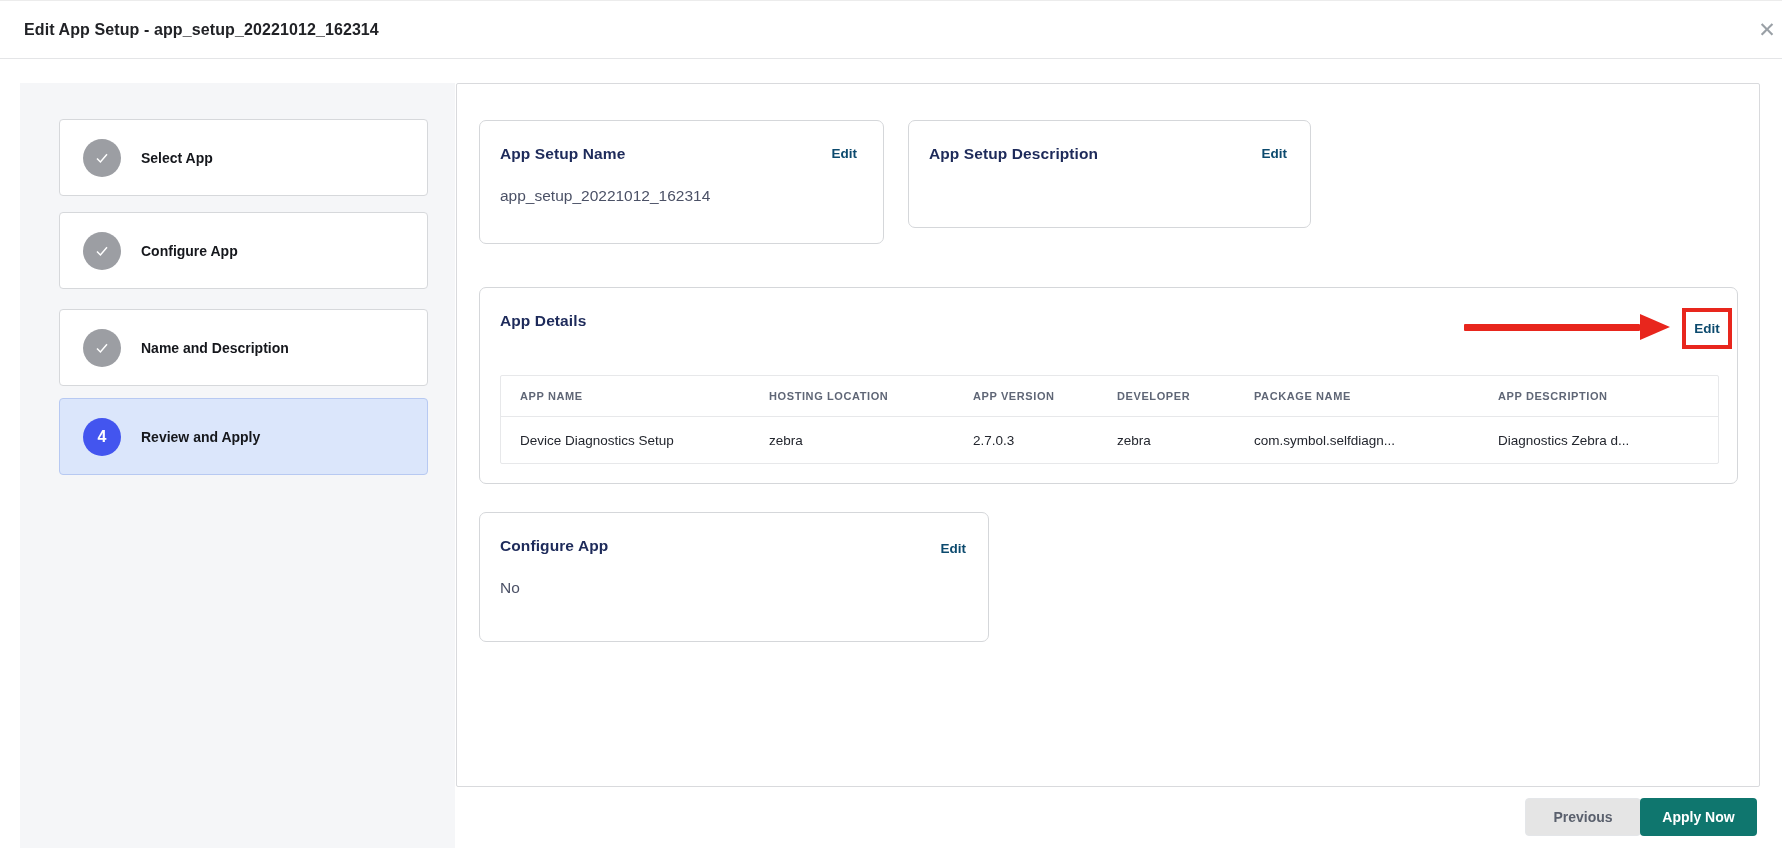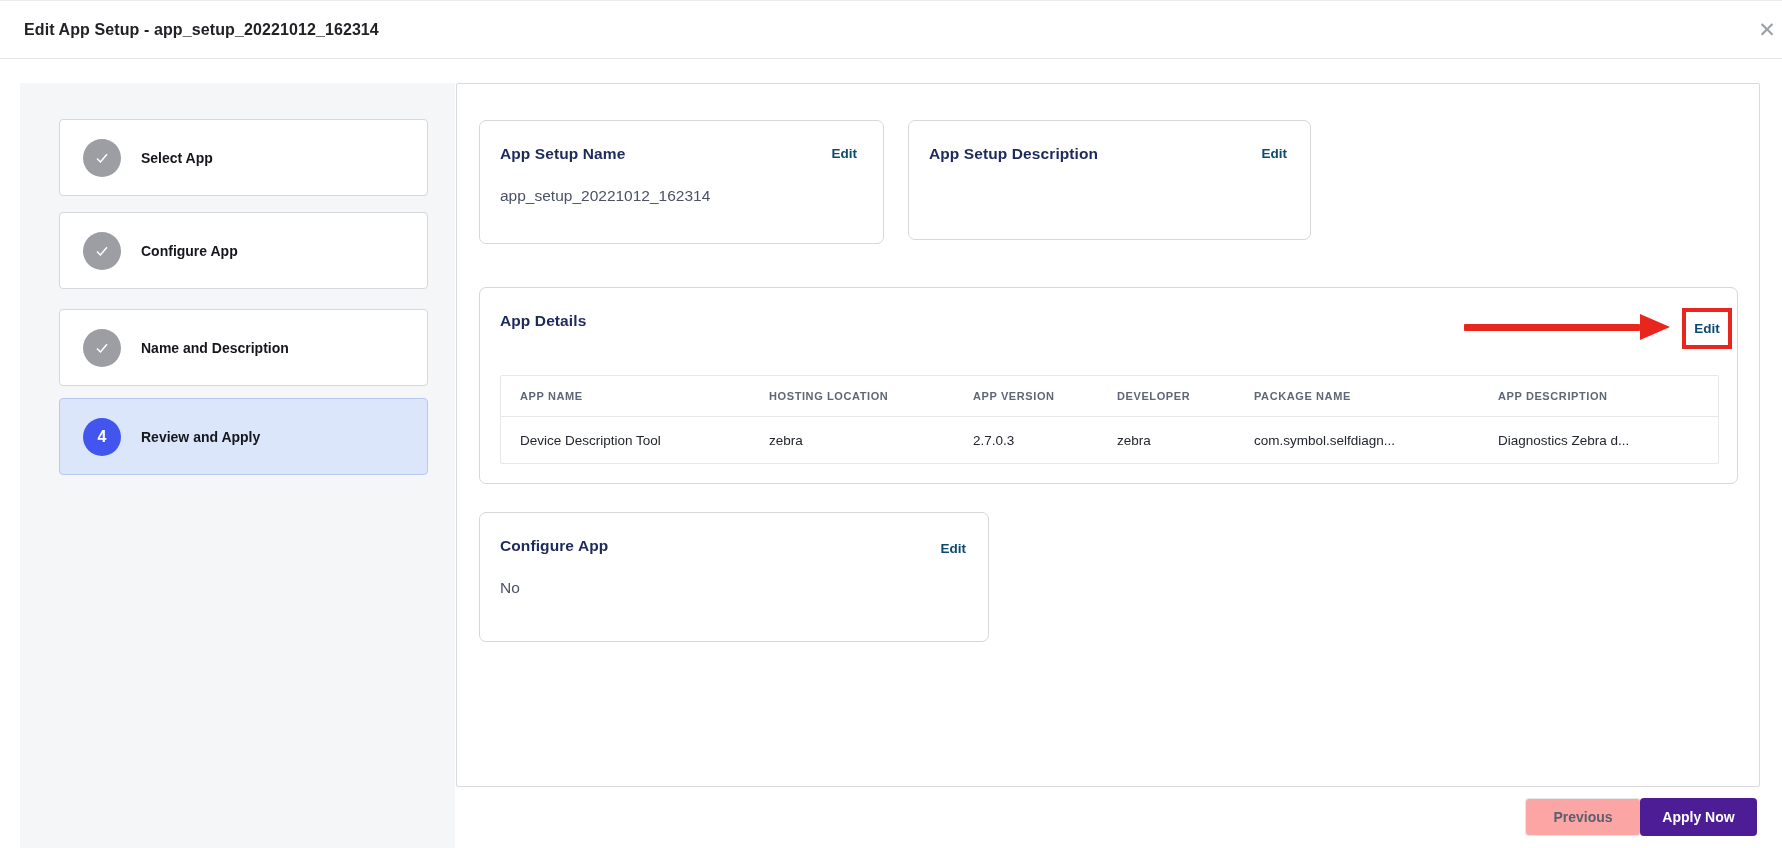--- a/index.html
+++ b/index.html
@@ -34,21 +34,21 @@
   .panel { position:absolute; left:456px; top:83px; width:1304px; height:704px;
            background:#fff; border:1px solid #d9dadd; border-radius:2px; }
   .card { position:absolute; background:#fff; border:1px solid #d5d7da; border-radius:7px; }
   .card-title { position:absolute; left:20px; top:24px; font-size:15.5px; font-weight:700;
                 color:#1d2a5a; letter-spacing:.1px; }
   .edit-link { position:absolute; top:25px; background:none; border:none; cursor:pointer;
                font-family:inherit; font-size:13.5px; font-weight:700; color:#0c4a6e; }
   .card-value { position:absolute; left:20px; top:66px; font-size:15.5px; color:#4b5166; }
 
   .card-setup-name        { left:22px;  top:36px;  width:405px;  height:124px; }
-  .card-setup-desc        { left:451px; top:36px;  width:403px;  height:120px; }
+  .card-setup-desc        { left:451px; top:36px;  width:403px;  height:108px; }
   .card-app-details       { left:22px;  top:203px; width:1259px; height:197px; }
   .card-configure-app     { left:22px;  top:428px; width:510px;  height:130px; }
 
   
   .detail-table { position:absolute; left:20px; top:87px; width:1219px;
                   border:1px solid #e7e8ea; border-radius:2px; }
   .t-row { display:grid; grid-template-columns:249px 204px 144px 137px 244px 1fr; }
   .t-head { height:41px; border-bottom:1px solid #e7e8ea; }
   .t-body { height:46px; }
   .t-cell { padding-left:19px; display:flex; align-items:center; overflow:hidden; white-space:nowrap; }
@@ -61,23 +61,23 @@
   .hl-box .edit-link { position:static; }
   .arrow-line { position:absolute; left:984px; top:36px; width:176px; height:7px;
                 background:#e8261d; border-radius:1px; }
   .arrow-head { position:absolute; left:1160px; top:26px; width:0; height:0;
                 border-left:30px solid #e8261d; border-top:13px solid transparent;
                 border-bottom:13px solid transparent; }
 
   
   .btn { position:absolute; top:798px; height:38px; border-radius:4px; cursor:pointer;
          font-family:inherit; font-size:14px; }
-  .btn-previous { left:1525px; width:116px; background:#fca5a5; border:1px solid #e4e6e9;
+  .btn-previous { left:1525px; width:116px; background:#e5e5e5; border:1px solid #e4e6e9;
                   color:#5a606d; font-weight:700; }
-  .btn-apply { left:1640px; width:117px; background:#4c1d95; border:none;
+  .btn-apply { left:1640px; width:117px; background:#0f766e; border:none;
                color:#ffffff; font-weight:700; }
 </style>
 </head>
 <body>
 
 <div class="screen">
 
   <div class="dlg-header">
     <div class="dlg-title">Edit App Setup - app_setup_20221012_162314</div>
     <button class="close-btn">
@@ -148,21 +148,21 @@
       <div class="detail-table">
         <div class="t-row t-head">
           <div class="t-cell">APP NAME</div>
           <div class="t-cell">HOSTING LOCATION</div>
           <div class="t-cell">APP VERSION</div>
           <div class="t-cell">DEVELOPER</div>
           <div class="t-cell">PACKAGE NAME</div>
           <div class="t-cell">APP DESCRIPTION</div>
         </div>
         <div class="t-row t-body">
-          <div class="t-cell">Device Description Tool</div>
+          <div class="t-cell">Device Diagnostics Setup</div>
           <div class="t-cell">zebra</div>
           <div class="t-cell">2.7.0.3</div>
           <div class="t-cell">zebra</div>
           <div class="t-cell">com.symbol.selfdiagn...</div>
           <div class="t-cell">Diagnostics Zebra d...</div>
         </div>
       </div>
     </div>
 
     <div class="card card-configure-app">

